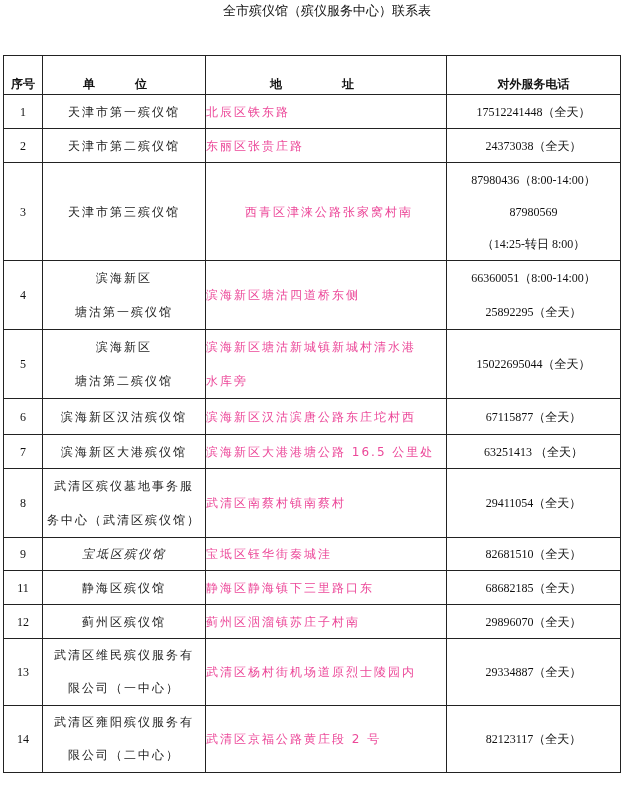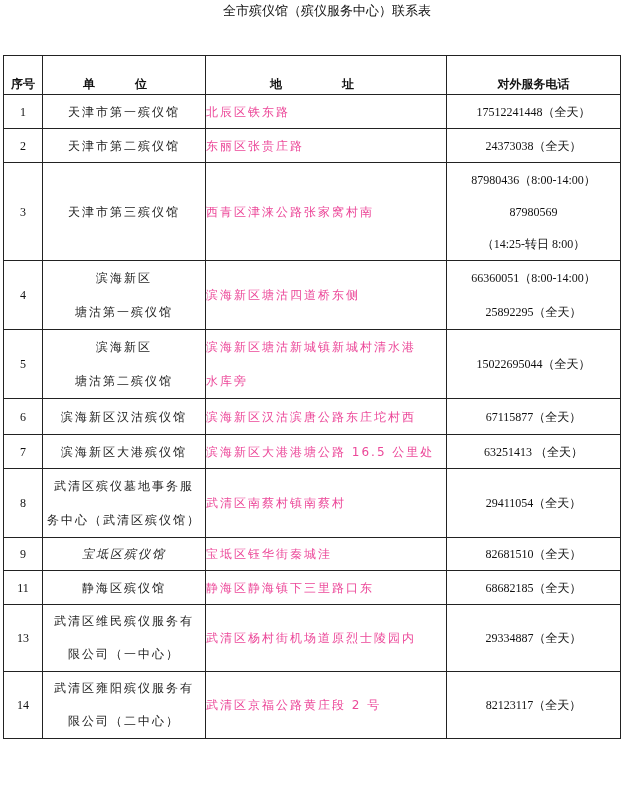--- a/index.html
+++ b/index.html
@@ -68,21 +68,21 @@
         <td class="phone">
           <span class="line" style="line-height: 32px;">24373038（全天）</span>
         </td>
       </tr>
       <tr style="height: 98px;">
         <td class="num">3</td>
         <td class="unit">
           <span class="line" style="line-height: 96px;">天津市第三殡仪馆</span>
         </td>
         <td class="addr">
-          <span class="line" style="line-height: 96px;">西青区津涞公路张家窝村南</span>
+          <span class="line" style="line-height: 96px; margin-left: 39px;">西青区津涞公路张家窝村南</span>
         </td>
         <td class="phone">
           <span class="line" style="line-height: 32px;">87980436（8:00-14:00）</span>
           <span class="line" style="line-height: 32px;">87980569</span>
           <span class="line" style="line-height: 32px;">（14:25-转日 8:00）</span>
         </td>
       </tr>
       <tr style="height: 68px;">
         <td class="num">4</td>
         <td class="unit">
@@ -163,20 +163,32 @@
       <tr style="height: 34px;">
         <td class="num">11</td>
         <td class="unit">
           <span class="line" style="line-height: 32px;">静海区殡仪馆</span>
         </td>
         <td class="addr">
           <span class="line" style="line-height: 32px;">静海区静海镇下三里路口东</span>
         </td>
         <td class="phone">
           <span class="line" style="line-height: 32px;">68682185（全天）</span>
+        </td>
+      </tr>
+      <tr style="height: 34px;">
+        <td class="num">12</td>
+        <td class="unit">
+          <span class="line" style="line-height: 32px;">蓟州区殡仪馆</span>
+        </td>
+        <td class="addr">
+          <span class="line" style="line-height: 32px;">蓟州区洇溜镇苏庄子村南</span>
+        </td>
+        <td class="phone">
+          <span class="line" style="line-height: 32px;">29896070（全天）</span>
         </td>
       </tr>
       <tr style="height: 66px;">
         <td class="num">13</td>
         <td class="unit">
           <span class="line" style="line-height: 33px;">武清区维民殡仪服务有</span>
           <span class="line" style="line-height: 33px;">限公司（一中心）</span>
         </td>
         <td class="addr">
           <span class="line" style="line-height: 64px;">武清区杨村街机场道原烈士陵园内</span>

